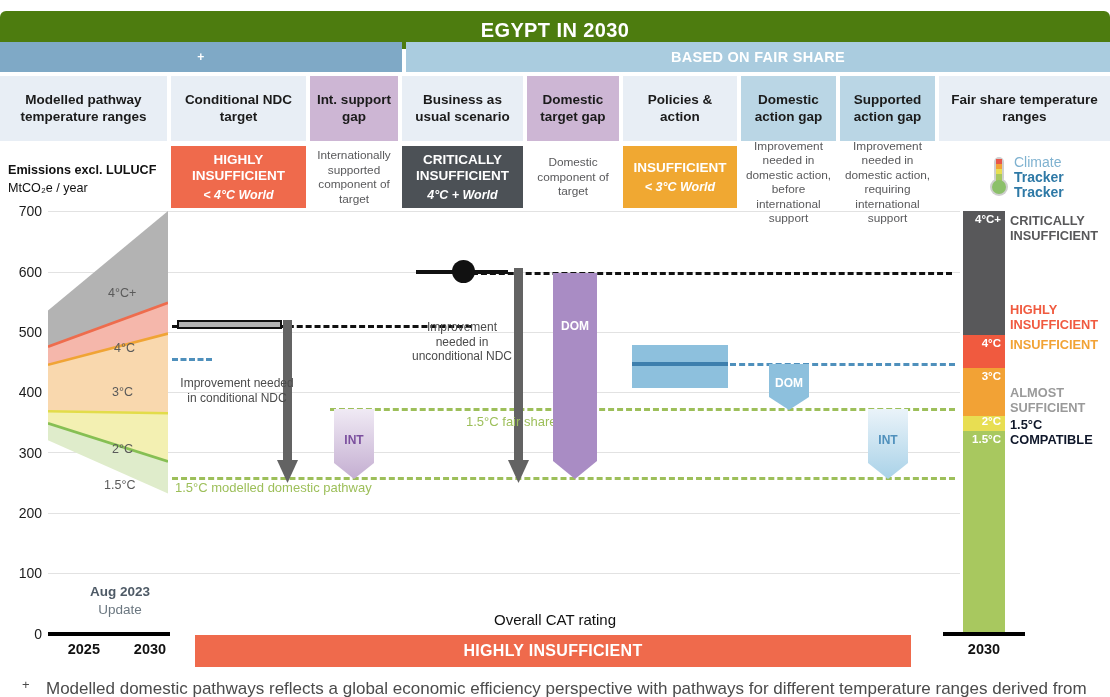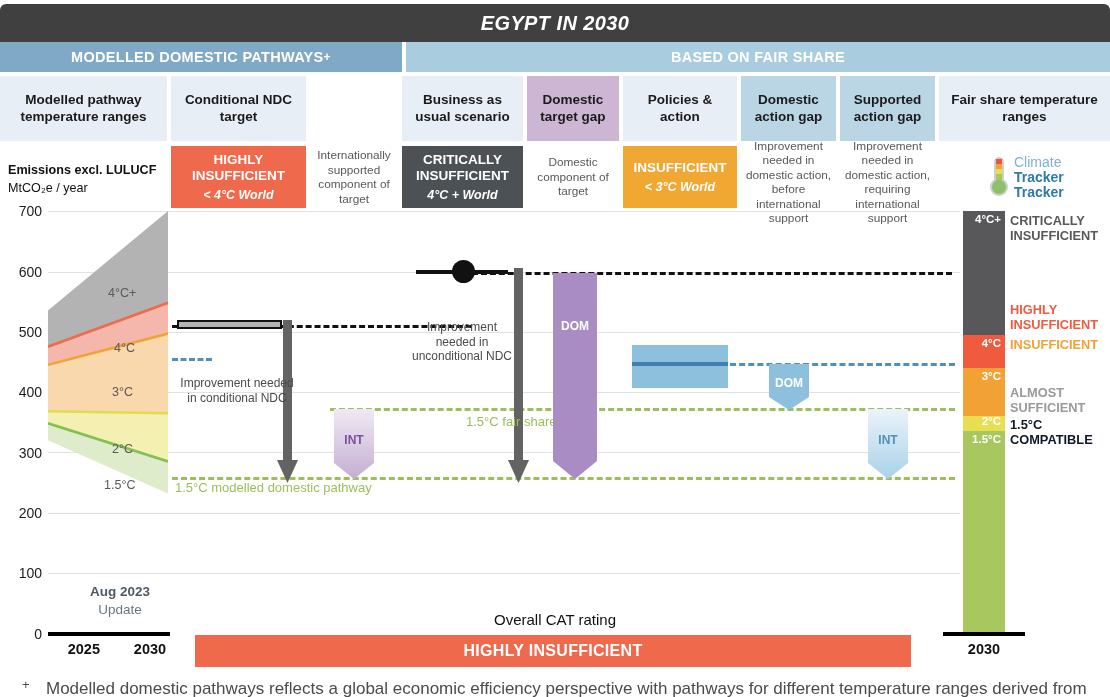--- a/index.html
+++ b/index.html
@@ -8,23 +8,23 @@
     width:1110px; height:697px;
     background:#ffffff;
     font-family:"Liberation Sans", sans-serif;
     position:relative;
     overflow:hidden;
   }
   #root { position:absolute; inset:0; }
 
   
   .title-bar{
-    position:absolute; left:0; top:4px; width:1110px; height:38px;
-    background:#404040; border-radius:6px 6px 0 0;
-    display:flex; align-items:center; justify-content:center;font-style:italic;
+    position:absolute; left:0; top:11px; width:1110px; height:38px;
+    background:#4d7c0f; border-radius:6px 6px 0 0;
+    display:flex; align-items:center; justify-content:center;
   }
   .title-bar .t{
     color:#fff; font-size:20px; font-weight:bold; letter-spacing:.4px;
   }
 
   
   .band{
     position:absolute; top:42px; height:30px;
     display:flex; align-items:center; justify-content:center;
     color:#fff; font-size:14.5px; font-weight:bold; letter-spacing:.3px;
@@ -108,32 +108,34 @@
 </head>
 <body>
 
 <div id="root">
 
   <div class="title-bar">
     <div class="t">EGYPT IN 2030</div>
   </div>
 
   <div class="band band-left">
-    <span>MODELLED DOMESTIC PATHWAYS</span>
       <sup>+</sup>
   </div>
   <div class="band band-right">
     <span>BASED ON FAIR SHARE</span>
   </div>
 
   <div class="colhead ch-light" style="left:0px;   width:167px;">
       <span>Modelled pathway temperature ranges</span>
     </div>
   <div class="colhead ch-light" style="left:171px; width:135px;">
       <span>Conditional NDC target</span>
+    </div>
+  <div class="colhead ch-purple" style="left:310px; width:88px;">
+      <span>Int. support gap</span>
     </div>
   <div class="colhead ch-light" style="left:402px; width:121px;">
       <span>Business as usual scenario</span>
     </div>
   <div class="colhead ch-purple" style="left:527px; width:92px;">
       <span>Domestic target gap</span>
     </div>
   <div class="colhead ch-light" style="left:623px; width:114px;">
       <span>Policies &amp; action</span>
     </div>

